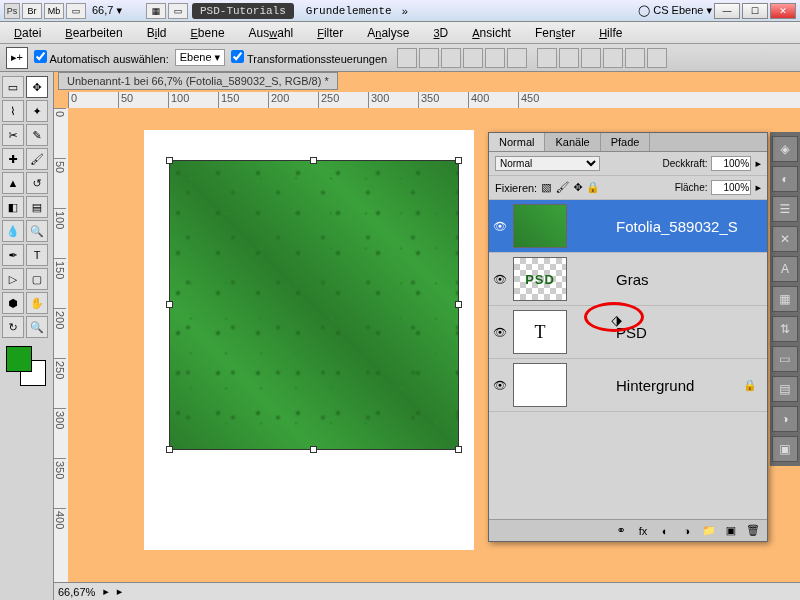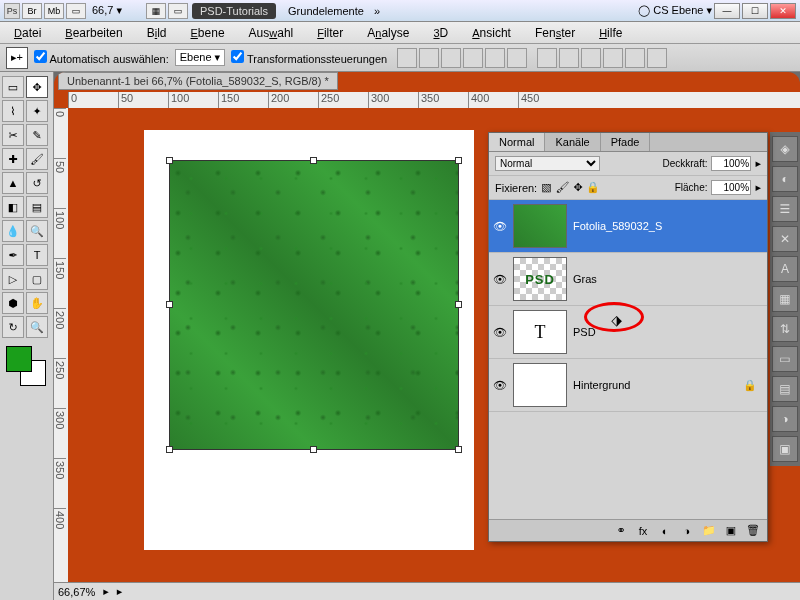--- a/index.html
+++ b/index.html
@@ -1,39 +1,39 @@
 <!DOCTYPE html>
 <html><head>
 <meta charset="utf-8">
 <style>
 * { margin:0; padding:0; box-sizing:border-box; font-family:"Segoe UI",Tahoma,sans-serif; font-size:11px; }
 body { background:#6c6c6c; width:800px; height:600px; overflow:hidden; position:relative; }
 .titlebar { height:22px; background:linear-gradient(#eef 0%,#cde 100%); display:flex; align-items:center; padding:0 4px; border-bottom:1px solid #888; }
 .tb-icon { width:16px; height:16px; margin-right:2px; display:inline-flex; align-items:center; justify-content:center; font-size:9px; color:#333; border:1px solid #999; background:#ddd; }
 .tb-btn { width:20px; height:16px; margin-right:2px; border:1px solid #999; background:#eee; display:inline-flex; align-items:center; justify-content:center; font-size:9px;}
 .tb-zoom { width:50px; margin:0 4px; font-size:11px; }
-.tb-tag { padding:2px 8px; margin:0 2px; font-size:11px; }
+.tb-tag { padding:2px 8px; margin:0 2px; font-size:11px;font-family:Liberation Mono, monospace; }
 .tb-tag.dark { background:#3a3a3a; color:#ddd; border-radius:3px; }
 .tb-right { margin-left:auto; display:flex; align-items:center; gap:2px;}
 .winbtn { width:26px; height:16px; border:1px solid #888; background:linear-gradient(#fafafa,#ddd); display:inline-flex; align-items:center; justify-content:center; font-size:9px;}
 .winbtn.close { background:linear-gradient(#f99,#d33); color:#fff;}
 .menubar { height:22px; background:linear-gradient(#eee,#ddd); display:flex; align-items:center; padding:0 6px; border-bottom:1px solid #999;gap:8px; }
 .menubar span { padding:0 8px; font-size:12px; cursor:default;}
 .optbar { height:28px; background:linear-gradient(#ddd,#ccc); display:flex; align-items:center; padding:0 6px; border-bottom:1px solid #888; gap:6px;}
 .optbar .sel { border:1px solid #999; background:#fff; padding:1px 4px; font-size:11px;}
 .optbar .grp { display:flex; gap:2px; margin-left:4px;}
 .optbar .grp div{ width:20px; height:20px; border:1px solid #999; background:#d9d9d9;}
 .main { position:relative; height:528px; display:flex; }
 .toolbox { width:54px; background:#d4d4d4; border-right:1px solid #888; padding:4px 2px; display:flex; flex-wrap:wrap; gap:2px; align-content:flex-start;}
 .tool { width:22px; height:22px; border:1px solid #999; background:#e0e0e0; display:flex; align-items:center; justify-content:center; font-size:11px;}
 .tool.sel{ background:#fff; border:1px solid #555;}
 .swatch { width:40px; height:40px; position:relative; margin-top:6px; margin-left:4px;}
 .swatch .fg{position:absolute;top:0;left:0;width:26px;height:26px;background:#1a9e1a;border:1px solid #000;}
 .swatch .bg{position:absolute;bottom:0;right:0;width:26px;height:26px;background:#fff;border:1px solid #000;}
-.canvasarea { flex:1; background:#c2410c; position:relative; overflow:hidden;border-radius:12px;}
+.canvasarea { flex:1; background:#fdba74; position:relative; overflow:hidden;}
 .doctab { position:absolute; top:0; left:4px; background:#d0d0d0; border:1px solid #888; padding:2px 8px; font-size:11px; color:#333;}
 .ruler-h { position:absolute; top:20px; left:14px; right:0; height:16px; background:#eee; font-size:8px; color:#555; display:flex;}
 .ruler-h span{ width:50px; border-left:1px solid #888; padding-left:2px;}
 .ruler-v { position:absolute; top:36px; left:0; width:14px; bottom:14px; background:#eee; font-size:8px; color:#555;}
 .ruler-v span{ display:block; height:50px; border-top:1px solid #888; padding-top:2px; writing-mode:vertical-lr;}
 .doc { position:absolute; top:58px; left:90px; width:330px; height:420px; background:#fff; }
 .grass { position:absolute; top:30px; left:25px; width:290px; height:290px; background:
   radial-gradient(circle at 20% 30%, #1f6b1f 0%, transparent 8%),
   radial-gradient(circle at 60% 50%, #2a8a2a 0%, transparent 8%),
   radial-gradient(circle at 40% 70%, #256f25 0%, transparent 8%),
@@ -53,21 +53,21 @@
 .prow .lbl{ font-size:10px; margin-left:auto;}
 .prow .val{ width:40px; background:#fff; border:1px solid #999; text-align:right; padding:1px 11px; font-size:10px;}
 .layerlist { flex:1; overflow:auto; background:#d4d4d4;}
 .layer { display:flex; align-items:center; padding:4px; border-bottom:1px solid #bbb; gap:6px;}
 .layer.sel{ background:#3a78d6; color:#fff;}
 .eye{ width:14px; text-align:center; font-size:11px;}
 .thumb{ width:54px; height:44px; border:1px solid #666; background:#fff; display:flex; align-items:center; justify-content:center; font-size:9px; overflow:hidden;}
 .thumb.grass-t{ background:linear-gradient(45deg,#2b7d2b,#3aa13a);}
 .thumb.check{ background:repeating-conic-gradient(#ccc 0 25%,#fff 0 50%) 0 0/12px 12px;}
 .thumb.check .psd{ font-weight:bold; color:#1a6b1a; font-size:13px; letter-spacing:1px;}
-.lname{ font-size:11px;}
+.lname{ font-size:15px;margin-left:43px;}
 .lname.it{ }
 .lock{ margin-left:auto; font-size:11px; padding-right:6px;}
 .pfoot { height:22px; background:#c8c8c8; border-top:1px solid #999; display:flex; align-items:center; justify-content:flex-end; gap:6px; padding:0 6px; font-size:11px;}
 .pfoot span{width:16px; text-align:center;}
 
 .dock { position:absolute; top:60px; right:0; width:30px; background:#6c6c6c; display:flex; flex-direction:column; gap:4px; padding:4px 2px;}
 .dock div{ width:26px; height:26px; background:#888; border:1px solid #555; display:flex; align-items:center; justify-content:center; font-size:12px; color:#ddd;}
 
 .anno{ position:absolute; top:230px; right:156px; width:60px; height:30px; border:3px solid #e00; border-radius:50%; pointer-events:none; z-index:50;}
 .cur{ position:absolute; top:240px; right:178px; font-size:14px; z-index:51; color:#000;}

